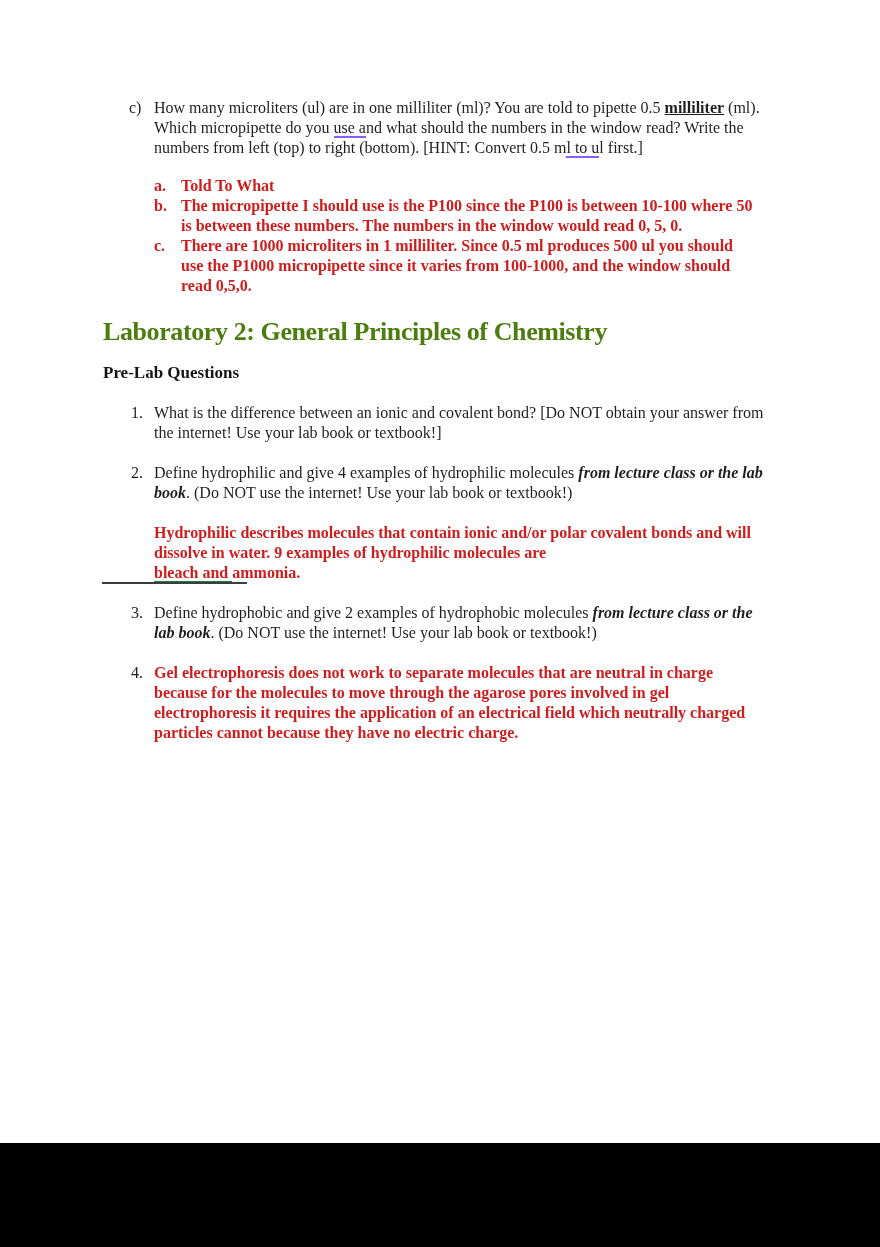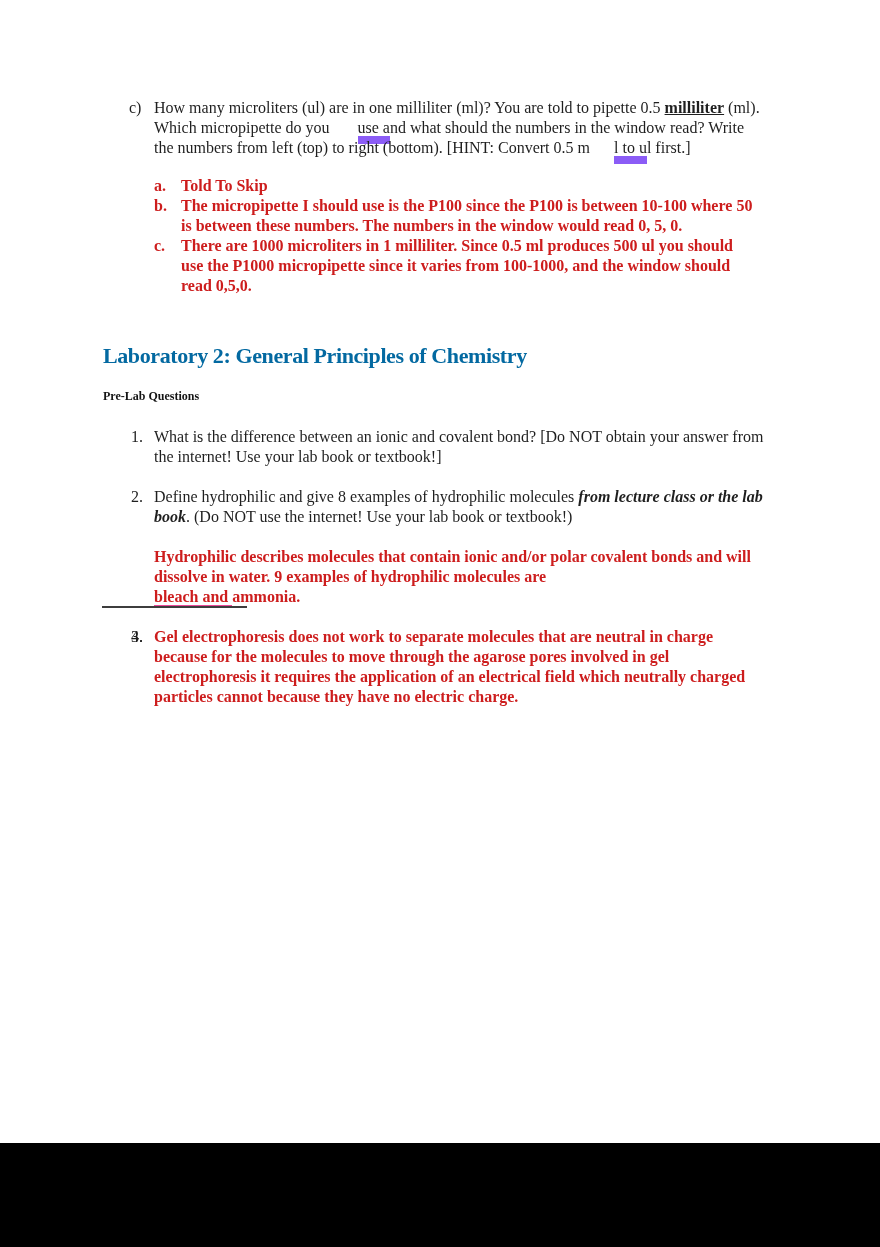--- a/index.html
+++ b/index.html
@@ -21,39 +21,39 @@
   
   .red { color:#cd1d1d; font-weight:bold; }
 
   
   .sub-list { margin-top:18px; }
   .sub-item { position:relative; }
   .sub-item > .smarker { position:absolute; left:0; top:0; }
   .sub-item > .sbody { margin-left:27px; max-width:575px; }
 
   
-  .sp-under { border-bottom:8px solid #8b5cf6;margin-left:24px; }
+  .sp-under { border-bottom:2px solid #8b5cf6; }
 
   h1 {
-    margin-top:44px; font-size:22px; line-height:32px; font-weight:bold;
-    color:#0369a1; letter-spacing:-0.4px;
+    margin-top:20px; font-size:26px; line-height:32px; font-weight:bold;
+    color:#4d7c0f; letter-spacing:-0.4px;
   }
-  h2 { margin-top:14px; font-size:12px; line-height:21px; font-weight:bold; color:#141414; }
+  h2 { margin-top:14px; font-size:17px; line-height:21px; font-weight:bold; color:#141414; }
 
   .q { margin-top:20px; }
   .q:first-of-type { margin-top:24px; }
   .q .answer { margin-top:20px; }
   .q4 .body { max-width:597px; }
 
   .bi { font-weight:bold; font-style:italic; }
   b { font-weight:bold;text-decoration:underline; }
 
   
   .a2-line { display:block; position:relative; }
-  .a2-red-u { border-bottom:2px solid #ec4899; }
+  .a2-red-u { border-bottom:2px solid #15803d; }
   .margin-rule {
     position:absolute; left:-52px; bottom:-1px; width:145px; height:0;
     border-top:2px solid #3d3d3d;
   }
 
   .letterbox { position:absolute; left:0; top:1143px; width:880px; height:104px; background:#000000; }
 </style>
 </head>
 <body>
 
@@ -61,21 +61,21 @@
   <div class="content">
 
     <div class="li item-c">
       <span class="marker">c)</span>
       <div class="body">
         <p class="q-text"><span>How many microliters (ul) are in one milliliter (ml)?  You are told to pipette 0.5 </span><b>milliliter</b><span> (ml).  Which micropipette do you </span><span class="sp-under">use a</span><span>nd what should the numbers in the window read?  Write the numbers from left (top) to right (bottom).  [HINT: Convert 0.5 m</span><span class="sp-under">l to u</span><span>l first.]</span></p>
 
         <div class="sub-list red">
           <div class="sub-item">
             <span class="smarker">a.</span>
-            <p class="sbody">Told To Skip</p>
+            <p class="sbody">Told To What</p>
           </div>
           <div class="sub-item">
             <span class="smarker">b.</span>
             <p class="sbody">The micropipette I should use is the P100 since the P100 is between 10-100 where 50 is between these numbers. The numbers in the window would read 0, 5, 0.</p>
           </div>
           <div class="sub-item">
             <span class="smarker">c.</span>
             <p class="sbody">There are 1000 microliters in 1 milliliter. Since 0.5 ml produces 500 ul you should use the P1000 micropipette since it varies from 100-1000, and the window should read 0,5,0.</p>
           </div>
         </div>
@@ -88,28 +88,29 @@
     <div class="li q">
       <span class="marker">1.</span>
       <div class="body">
         <p class="q-text">What is the difference between an ionic and covalent bond? [Do NOT obtain your answer from the internet! Use your lab book or textbook!]</p>
       </div>
     </div>
 
     <div class="li q">
       <span class="marker">2.</span>
       <div class="body">
-        <p class="q-text"><span>Define hydrophilic and give 8 examples of hydrophilic molecules </span><span class="bi">from lecture class or the lab book</span><span>.  (Do NOT use the internet! Use your lab book or textbook!)</span></p>
+        <p class="q-text"><span>Define hydrophilic and give 4 examples of hydrophilic molecules </span><span class="bi">from lecture class or the lab book</span><span>.  (Do NOT use the internet! Use your lab book or textbook!)</span></p>
         <p class="answer red"><span>Hydrophilic describes molecules that contain ionic and/or polar covalent bonds and will dissolve in water. 9 examples of hydrophilic molecules are</span><span class="a2-line"><span class="margin-rule"></span><span class="a2-red-u">bleach and </span><span>ammonia.</span></span></p>
       </div>
     </div>
 
     <div class="li q">
       <span class="marker">3.</span>
       <div class="body">
+        <p class="q-text"><span>Define hydrophobic and give 2 examples of hydrophobic molecules </span><span class="bi">from lecture class or the lab book</span><span>.  (Do NOT use the internet! Use your lab book or textbook!)</span></p>
       </div>
     </div>
 
     <div class="li q q4">
       <span class="marker">4.</span>
       <div class="body">
         <p class="answer red">Gel electrophoresis does not work to separate molecules that are neutral in charge because for the molecules to move through the agarose pores involved in gel electrophoresis it requires the application of an electrical field which neutrally charged particles cannot because they have no electric charge.</p>
       </div>
     </div>
 

